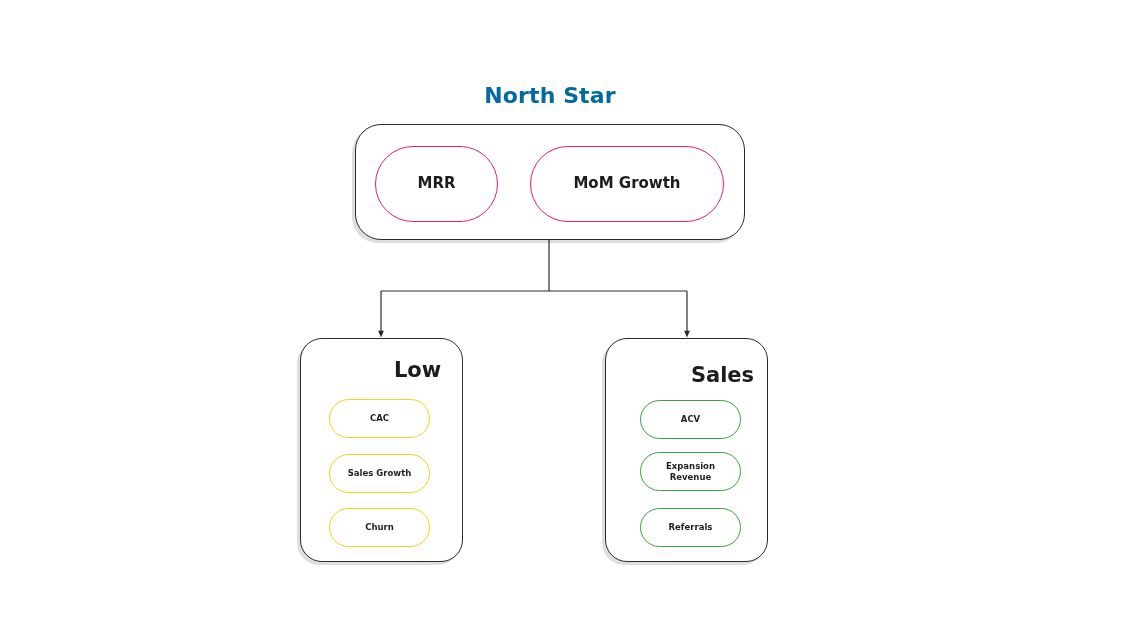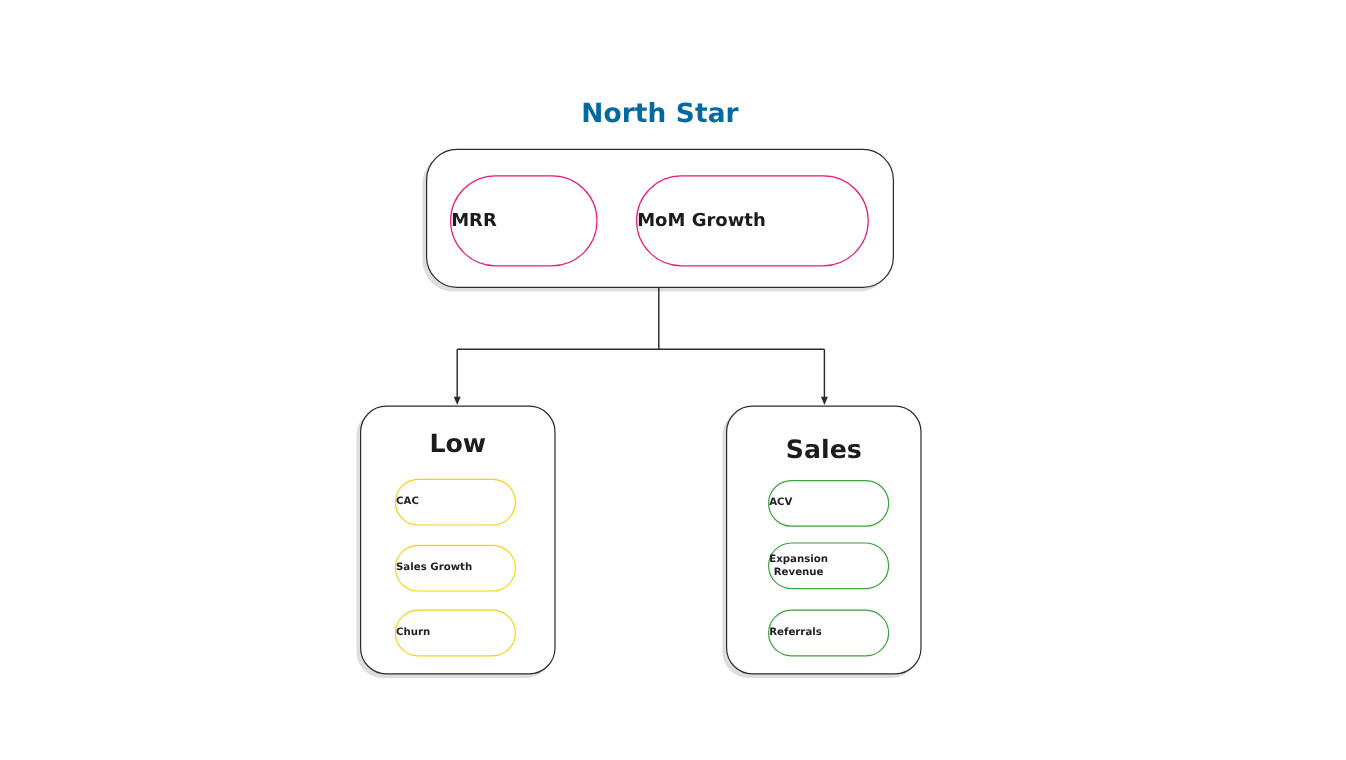--- a/index.html
+++ b/index.html
@@ -63,21 +63,21 @@
     border-radius: 26px;
   }
 
   .pill {
     position: absolute;
     box-sizing: border-box;
     background: #ffffff;
     border-radius: 999px;
     display: flex;
     align-items: center;
-    justify-content: flex-start;
+    justify-content: center;
     text-align: center;
     line-height: 1.18;
   }
 
   .pill-pink {
     border: 1.3px solid #e8197f;
     font-size: 15px;
     font-weight: 700;
     color: #1c1c1c;
   }
@@ -108,20 +108,21 @@
     height: 224px;
   }
 
   .branch-title {
     position: absolute;
     width: 163px;
     text-align: center;
     font-size: 21px;
     font-weight: 700;
     color: #1c1c1c;
+    padding-left: 36px;
   }
   #low-title  { left: 300px; top: 358px; }
   #high-title { left: 605px; top: 363px; }
 
   .pill-small {
     font-size: 8.5px;
     font-weight: 700;
     color: #1f1f1f;
     width: 101px;
     height: 39px;

